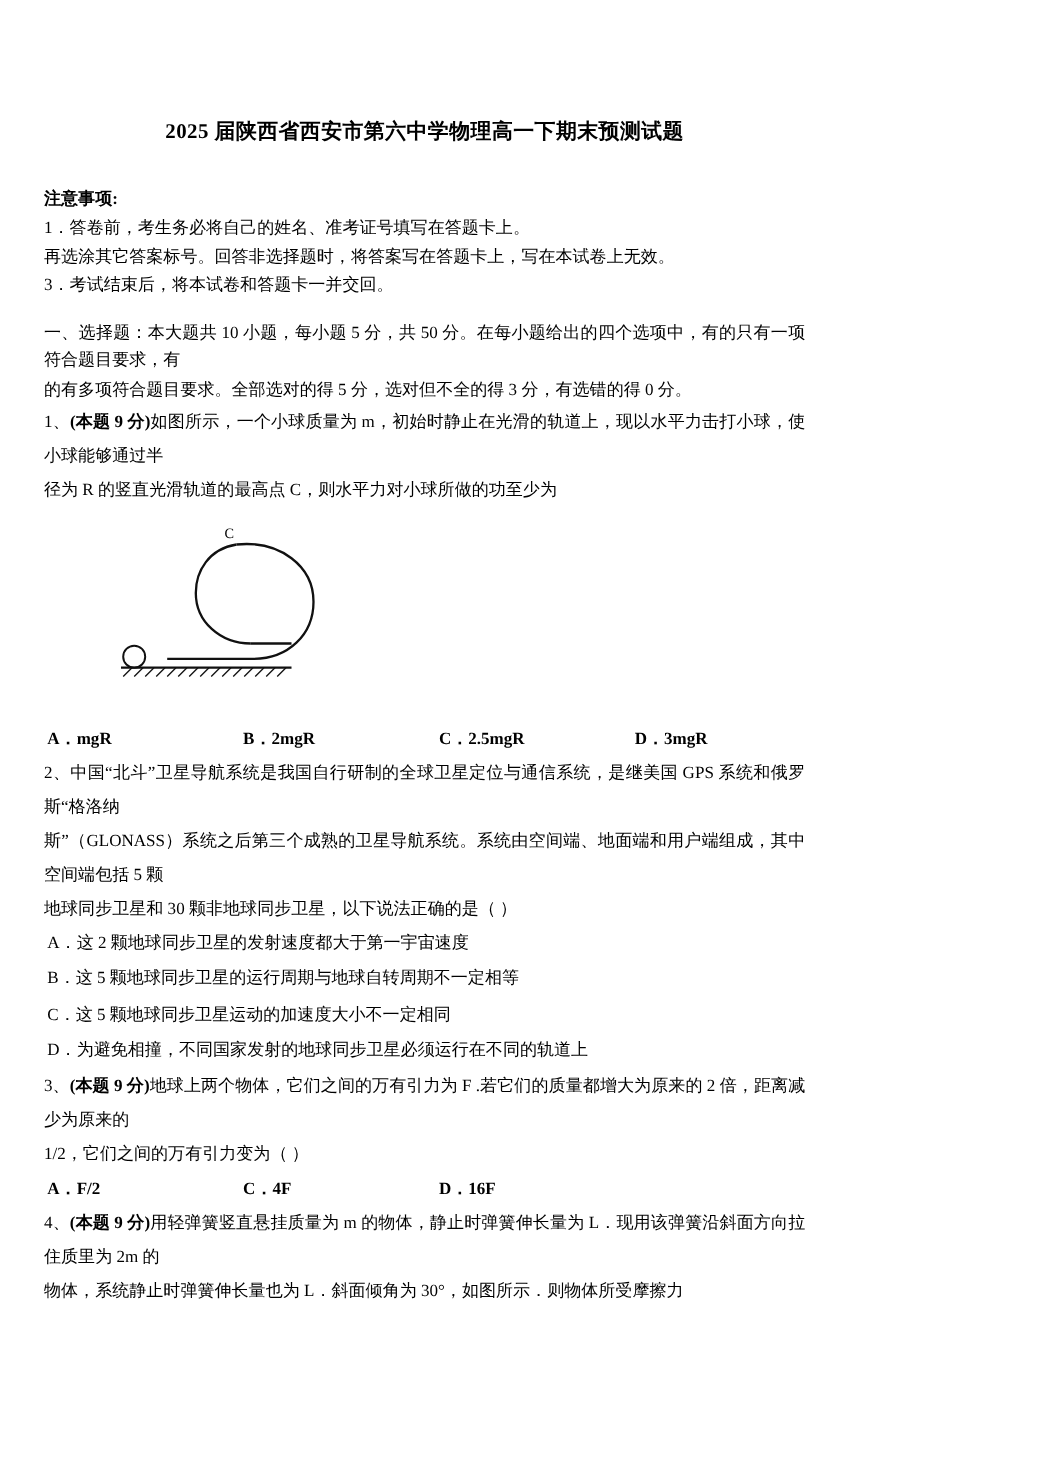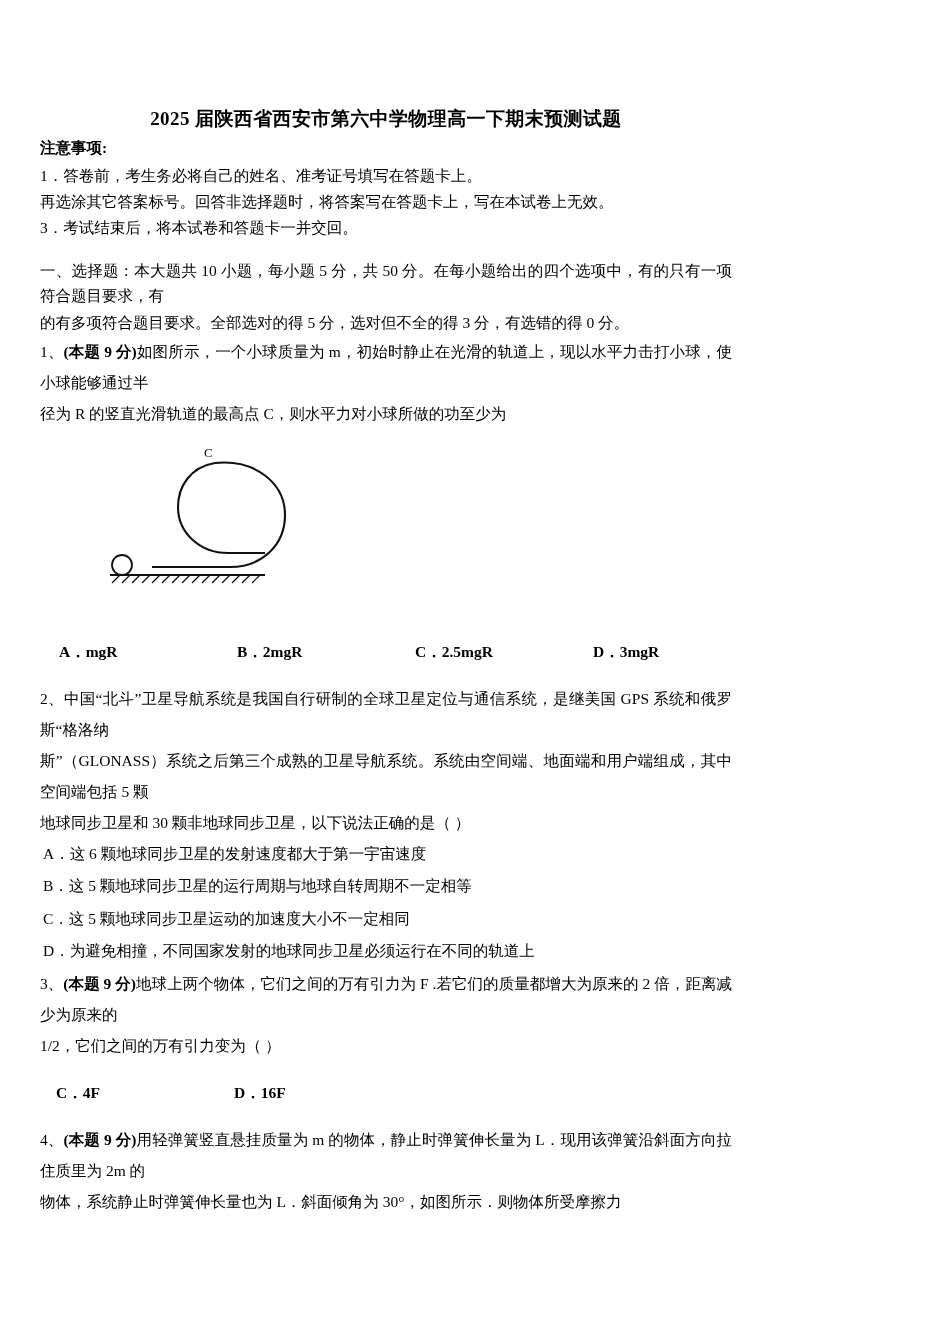--- a/index.html
+++ b/index.html
@@ -25,42 +25,42 @@
     text-align: center;
     font-weight: bold;
     font-size: 19px;
     margin: 78px 0 0 0;
     letter-spacing: 0.4px;
     font-family: "Liberation Serif", "DejaVu Serif", serif;
   }
   .notice-head {
     font-weight: bold;
     font-size: 15.5px;
-    margin: 6px 0 4px 0;
+    margin: 38px 0 4px 0;
   }
   .line {
     font-size: 15.5px;
     line-height: 1.62;
     margin: 0 0 1px 0;
     text-align: justify;
   }
   .section-gap {
     margin-top: 18px;
   }
   .q-line {
     font-size: 15.5px;
     line-height: 2.0;
     margin: 0;
     text-align: justify;
   }
   .opts {
     display: flex;
     font-size: 15.5px;
     line-height: 2.0;
-    margin: 16px;
+    margin: 0;
   }
   .opts .opt {
     width: 178px;
     flex: 0 0 auto;
     font-weight: bold;
   }
   .opts .opt.first { padding-left: 3px; }
   .choice-line {
     font-size: 15.5px;
     line-height: 2.1;
@@ -139,30 +139,31 @@
     <div class="opt">B．2mgR</div>
     <div class="opt">C．2.5mgR</div>
     <div class="opt">D．3mgR</div>
   </div>
 
   <div class="q-line">
     <span>2、</span><span>中国“北斗”卫星导航系统是我国自行研制的全球卫星定位与通信系统，是继美国 GPS 系统和俄罗斯“格洛纳</span>
   </div>
   <div class="q-line">斯”（GLONASS）系统之后第三个成熟的卫星导航系统。系统由空间端、地面端和用户端组成，其中空间端包括 5 颗</div>
   <div class="q-line">地球同步卫星和 30 颗非地球同步卫星，以下说法正确的是（      ）</div>
-  <div class="choice-line">A．这 6 颗地球同步卫星的发射速度都大于第一宇宙速度</div>
+  <div class="choice-line">A．这 2 颗地球同步卫星的发射速度都大于第一宇宙速度</div>
   <div class="choice-line">B．这 5 颗地球同步卫星的运行周期与地球自转周期不一定相等</div>
   <div class="choice-line">C．这 5 颗地球同步卫星运动的加速度大小不一定相同</div>
   <div class="choice-line">D．为避免相撞，不同国家发射的地球同步卫星必须运行在不同的轨道上</div>
 
   <div class="q-line">
     <span>3、</span><b class="bd">(本题 9 分)</b><span>地球上两个物体，它们之间的万有引力为 F .若它们的质量都增大为原来的 2 倍，距离减少为原来的</span>
   </div>
   <div class="q-line">1/2，它们之间的万有引力变为（      ）</div>
   <div class="opts">
+    <div class="opt first">A．F/2</div>
     <div class="opt">C．4F</div>
     <div class="opt">D．16F</div>
   </div>
 
   <div class="q-line">
     <span>4、</span><b class="bd">(本题 9 分)</b><span>用轻弹簧竖直悬挂质量为 m 的物体，静止时弹簧伸长量为 L．现用该弹簧沿斜面方向拉住质里为 2m 的</span>
   </div>
   <div class="q-line">物体，系统静止时弹簧伸长量也为 L．斜面倾角为 30°，如图所示．则物体所受摩擦力</div>
 
   <div class="spacer-bottom"></div>

